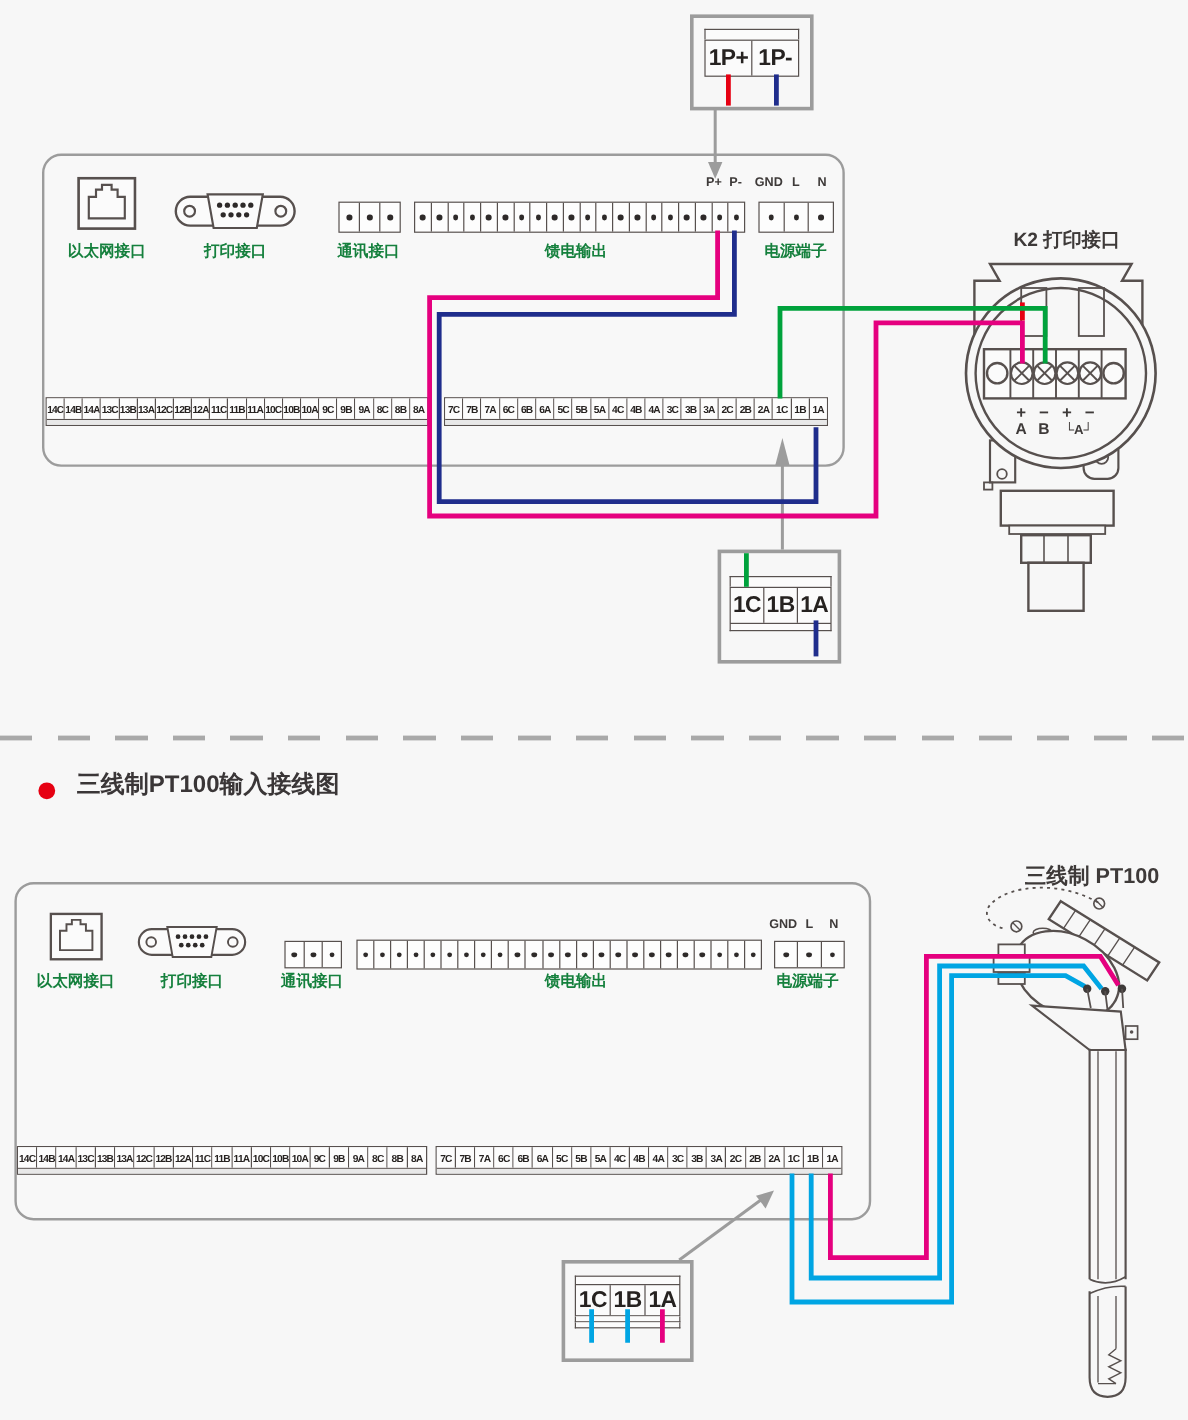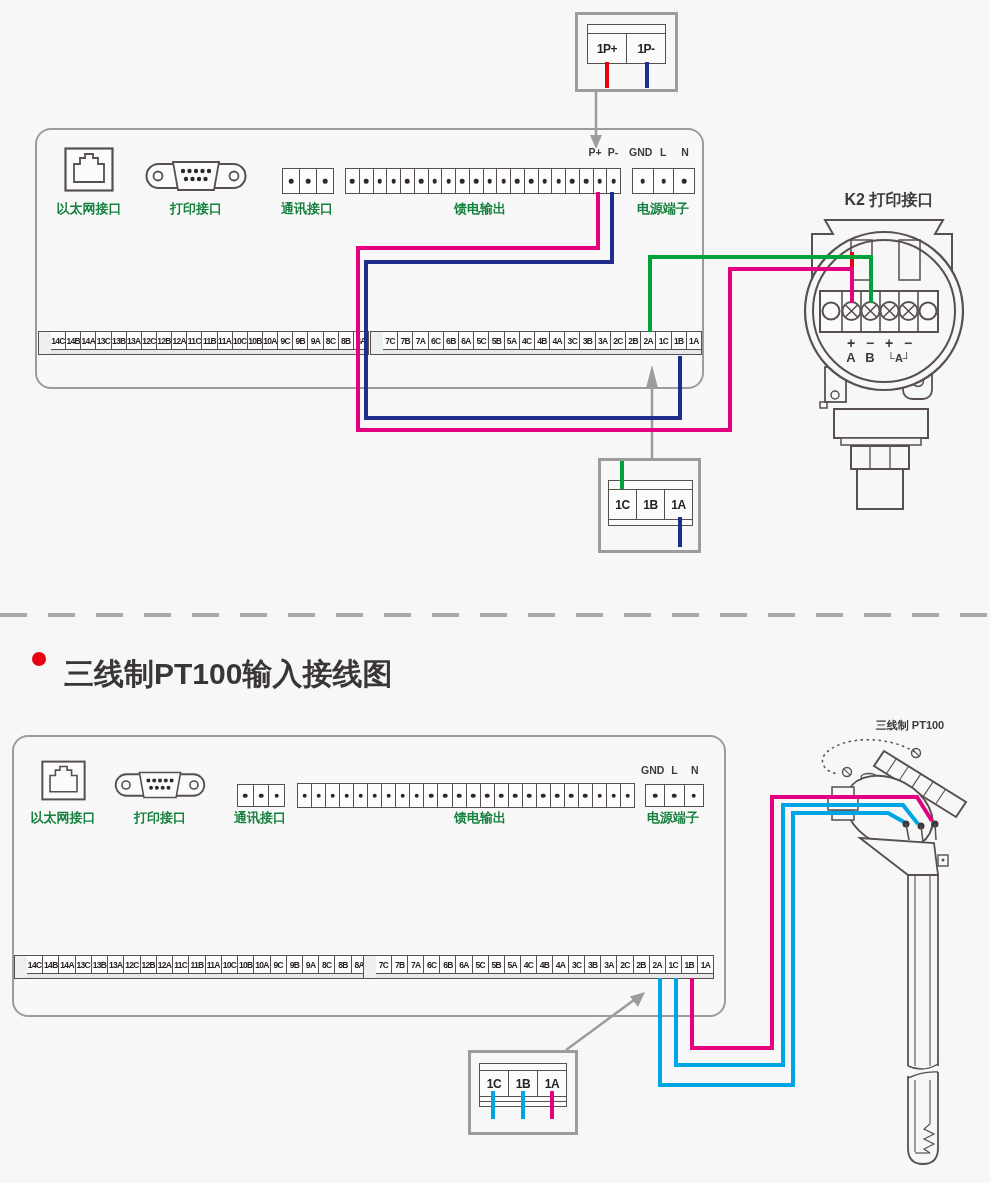--- a/index.html
+++ b/index.html
@@ -5,50 +5,50 @@
   html,body{margin:0;padding:0;background:#f7f7f7;}
   .canvas{position:relative;width:990px;height:1183px;background:#f7f7f7;overflow:hidden;
           font-family:"Liberation Sans",sans-serif;color:#3e3a39;}
   
   .graybox{position:absolute;border:3px solid #9c9c9c;background:#f7f7f7;}
   
   .mini{position:absolute;}
   .mhead{height:8px;border:1.5px solid #57504e;border-bottom:none;background:#fbfbfb;}
   .mrow{display:flex;height:29px;border:1.5px solid #57504e;background:#fbfbfb;}
   .mcell{flex:1;border-right:1.5px solid #57504e;display:flex;align-items:center;justify-content:center;
-         font-size:12px;font-weight:bold;letter-spacing:-0.5px;color:#262220;text-align:right;}
+         font-size:19px;font-weight:bold;letter-spacing:-0.5px;color:#262220;text-align:right;}
   .mcell:last-child{border-right:none;}
   .mfoot{height:5px;border:1.5px solid #57504e;border-top:none;background:#fbfbfb;}
   
   .panel{position:absolute;border:2.5px solid #9c9c9c;border-radius:16px;background:#f8f8f8;}
   
   .dotblock{position:absolute;display:flex;border:1.6px solid #57504e;background:#fdfdfd;}
   .dotcell{flex:1;position:relative;border-right:1.2px solid #57504e;}
   .dotcell:last-child{border-right:none;}
   .dotcell::after{content:"";position:absolute;width:4.6px;height:4.6px;border-radius:50%;
                   background:#2e2a29;left:50%;top:50%;transform:translate(-50%,-50%);}
   
-  .tstrip{position:absolute;border:1.6px solid #57504e;background:#efefef;padding-left:12px;}
+  .tstrip{position:absolute;border:1.6px solid #57504e;background:#efefef;}
   .tcells{display:flex;height:17px;}
   .tcell{flex:1;display:flex;align-items:center;justify-content:center;border-right:1px solid #57504e;
          background:#fcfcfc;font-size:8.5px;font-weight:bold;letter-spacing:-0.7px;color:#262220;
          overflow:hidden;white-space:nowrap;}
   .tcell:last-child{border-right:none;}
   .tfoot{height:4px;border-top:1.4px solid #57504e;background:#e8e8e8;}
   
   .clabel{position:absolute;width:100px;text-align:center;font-size:13px;font-weight:600;color:#15803d;}
   .hdr-small{position:absolute;display:flex;justify-content:space-between;font-size:10.5px;
              font-weight:bold;color:#3e3a39;}
   .hdr-small span{flex:1;text-align:center;}
   .devtitle{position:absolute;text-align:center;font-size:16px;font-weight:600;color:#3e3a39;}
   
   .divider{position:absolute;left:0;top:613px;width:990px;height:4px;
            background:repeating-linear-gradient(90deg,#a9a9a9 0 27px,transparent 27px 48px);}
   .bullet{position:absolute;width:14px;height:14px;border-radius:50%;}
-  .sec-title{position:absolute;font-size:30px;font-weight:600;color:#3a3637;margin-top:14px;}
+  .sec-title{position:absolute;font-size:20px;font-weight:600;color:#3a3637;}
   svg.overlay{position:absolute;left:0;top:0;z-index:6;pointer-events:none;}
   .icon-svg{position:absolute;}
 </style>
 </head>
 <body>
 
 <div class="canvas">
 
   <div class="graybox" style="left:575px;top:12px;width:97px;height:74px;">
     <div class="mini" style="left:9px;top:9px;width:79px;">
@@ -322,21 +322,21 @@
         <span class="tcell">2C</span>
         <span class="tcell">2B</span>
         <span class="tcell">2A</span>
         <span class="tcell">1C</span>
         <span class="tcell">1B</span>
         <span class="tcell">1A</span>
       </div>
     <div class="tfoot"></div>
   </div>
 
-  <div class="devtitle" style="left:835px;top:718px;width:150px;font-size:11px;">三线制  PT100</div>
+  <div class="devtitle" style="left:835px;top:718px;width:150px;font-size:18px;">三线制  PT100</div>
 
   <div class="graybox" style="left:468px;top:1050px;width:104px;height:79px;">
     <div class="mini" style="left:8px;top:10px;width:88px;">
       <div class="mhead" style="height:6px;"></div>
       <div class="mrow" style="height:25px;">
           <span class="mcell">1C</span>
           <span class="mcell">1B</span>
           <span class="mcell">1A</span>
         </div>
       <div class="mfoot" style="height:4px;"></div>

